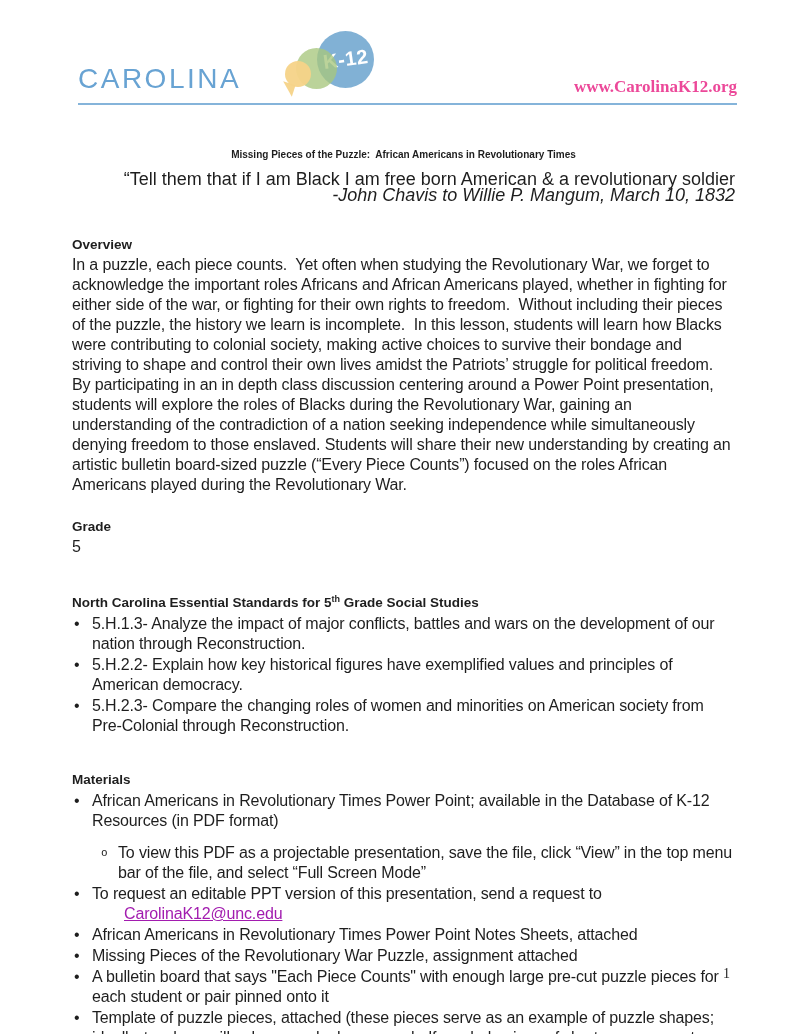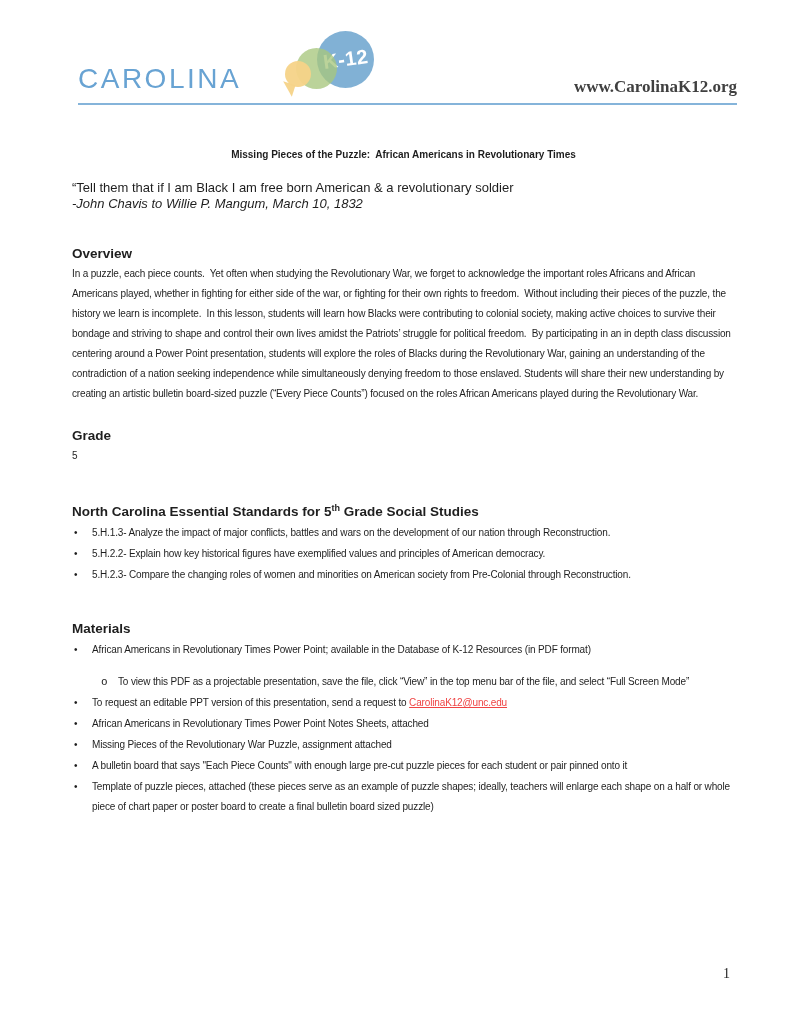--- a/index.html
+++ b/index.html
@@ -32,52 +32,52 @@
     border-bottom:12px solid transparent;
     transform:rotate(18deg);
   }
   .k12-label {
     color:#ffffff; font-weight:700; font-size:20px;
     transform:rotate(-8deg); letter-spacing:0.5px;
   }
   .website {
     position:absolute; right:63px; top:77px;
     font-family:"Liberation Serif", serif;
-    font-size:17px; font-weight:600; color:#404040;
+    font-size:17px; font-weight:600; color:#ec4899;
   }
   .rule {
     position:absolute; left:78px; right:63px; top:103px;
     height:2px; background:#85b4da; border:none;
   }
   
   .content { position:absolute; top:106px; left:72px; width:663px; }
   .pre { white-space:pre-wrap; }
   .doc-title {
     margin-top:40px; text-align:center;
     font-size:10px; font-weight:700; line-height:18px;
   }
-  .quote { margin-top:16px; text-align:left; font-size:13px; line-height:16px; }
+  .quote { margin-top:7px; text-align:right; font-size:18px; line-height:16px; }
   .quote-attr { font-style:italic; }
   .sec-heading { font-size:13.5px; font-weight:700; line-height:20px; }
   .mt-overview  { margin-top:32px; }
   .mt-grade     { margin-top:22px; }
   .mt-standards { margin-top:36px; }
   .mt-materials { margin-top:34px; }
-  .body-text { font-size:10px; line-height:20px; letter-spacing:-0.15px; }
+  .body-text { font-size:16px; line-height:20px; letter-spacing:-0.15px; }
   sup.th { font-size:9px; vertical-align:super; line-height:0; }
   
   ul { list-style:none; }
   .b1 { position:relative; padding-left:20px; margin-top:1px; }
   .b1::before { content:"\2022"; position:absolute; left:2px; top:0; }
   .sub .b2 { position:relative; padding-left:26px; margin-top:12px; }
   .sub .b2::before {
     content:"o"; position:absolute; left:9px; top:0;
     font-family:"DejaVu Sans Mono", monospace; font-size:11px;
   }
-  .email-link { color:#ef4444; text-decoration:underline; cursor:pointer; }
+  .email-link { color:#a21caf; text-decoration:underline; cursor:pointer;margin-left:32px; }
   
   .page-number {
     position:absolute; right:70px; top:966px;
     font-family:"Liberation Serif", serif; font-size:14px; color:#1e1e1e;
   }
 </style>
 </head>
 <body>
 
 <div class="page">

